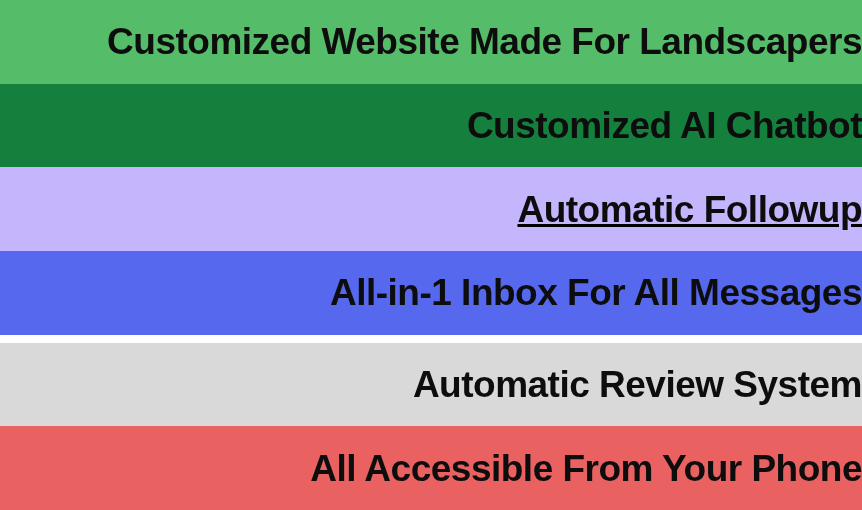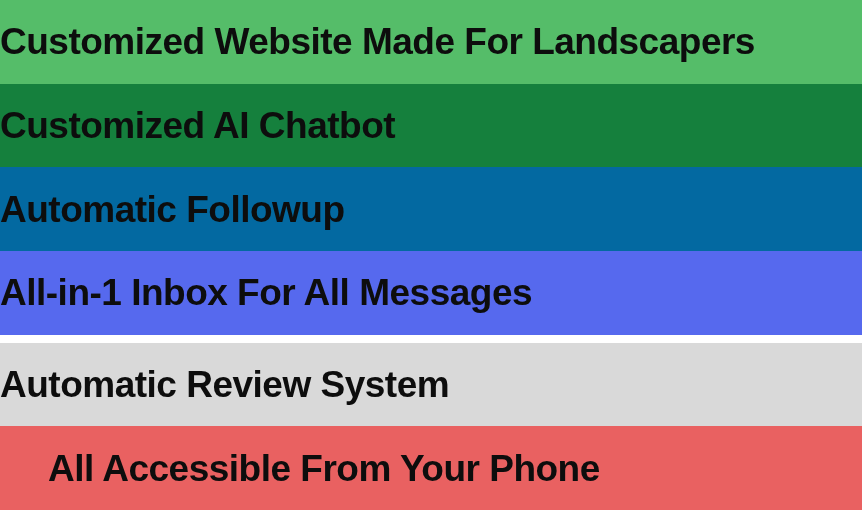--- a/index.html
+++ b/index.html
@@ -14,21 +14,21 @@
     width: 862px;
     height: 510px;
     display: flex;
     flex-direction: column;
   }
   .band {
     flex: 1 1 0;
     height: 85px;
     display: flex;
     align-items: center;
-    justify-content: flex-start;
+    justify-content: flex-end;
   }
   .band-label {
     font-family: "Liberation Sans", "DejaVu Sans", sans-serif;
     font-weight: 700;
     font-size: 37px;
     letter-spacing: -0.5px;
     color: #0d0d0d;
     white-space: nowrap;
     text-align: center;
     line-height: 1;
@@ -37,21 +37,21 @@
 </head>
 <body>
 
 <div class="banner">
   <div class="band" style="background-color: rgb(85, 189, 105);">
     <span class="band-label">Customized Website Made For Landscapers</span>
   </div>
   <div class="band" style="background-color: #15803d;">
     <span class="band-label">Customized AI Chatbot</span>
   </div>
-  <div class="band" style="background-color: #0369a1;">
+  <div class="band" style="background-color: #c4b5fd; text-decoration: underline;">
     <span class="band-label">Automatic Followup</span>
   </div>
   <div class="band" style="background-color: rgb(86, 105, 238);">
     <span class="band-label">All-in-1 Inbox For All Messages</span>
   </div>
   <div class="band" style="background-color: rgb(217, 217, 217); margin-top: 8px;">
     <span class="band-label">Automatic Review System</span>
   </div>
   <div class="band" style="background-color: rgb(233, 97, 97); padding-left: 48px;">
     <span class="band-label">All Accessible From Your Phone</span>

